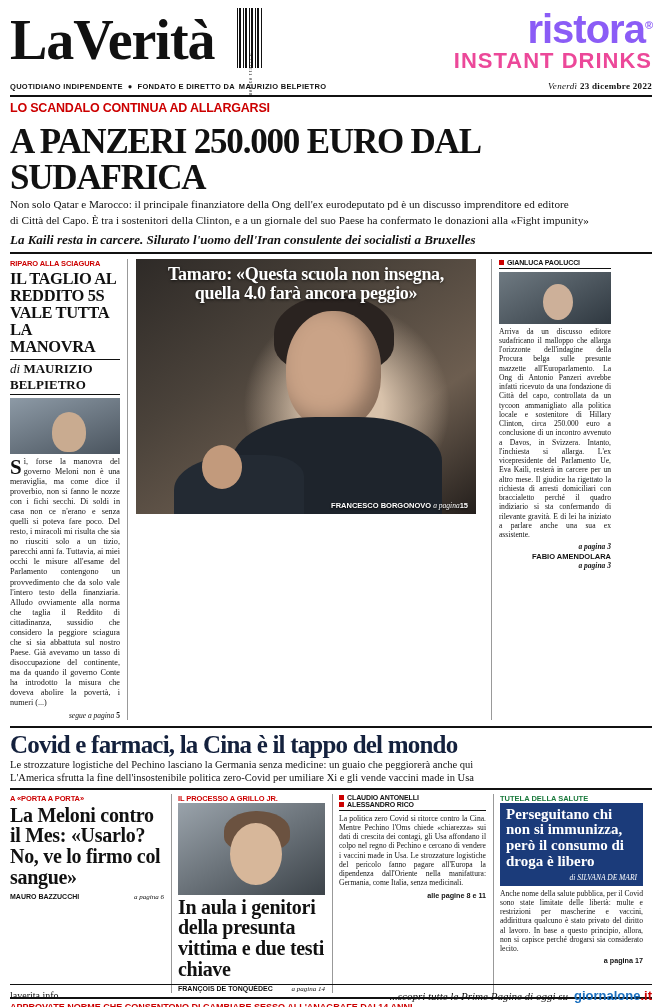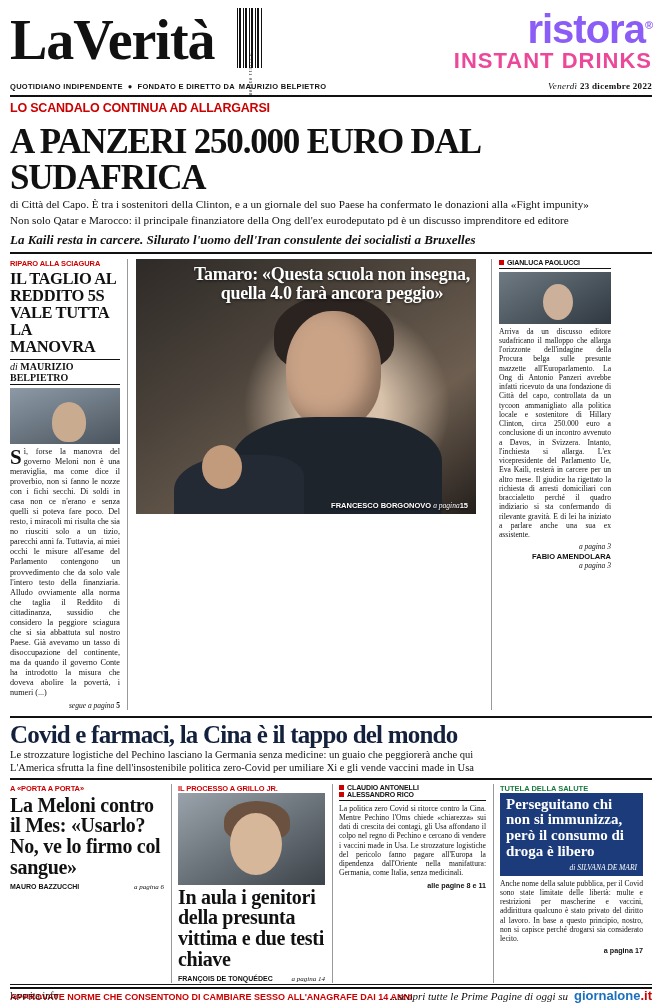--- a/index.html
+++ b/index.html
@@ -52,52 +52,52 @@
   .standfirst { font-style: italic; font-size: 13px; font-weight: bold; padding: 2px 0 4px; border-bottom: 2px solid #111; }
 
   
   .mid-grid { display: flex; gap: 8px; padding-top: 5px; }
   .col-left { width: 118px; border-right: 1px solid #999; padding-right: 7px; }
   .col-center { width: 340px; }
   .col-right { width: 120px; border-left: 1px solid #999; padding-left: 7px; margin-left: 7px; }
 
   .redlabel { font-family: "Liberation Sans", sans-serif; color: #cc0000; font-weight: bold; font-size: 7.5px; letter-spacing: -0.1px; }
   .ltitle { font-family: "Liberation Serif", serif; font-weight: bold; font-size: 16.5px; line-height: 1.03; letter-spacing: -0.4px; padding: 2px 0 4px; }
-  .byline { font-size: 10px; font-style: italic; border-top: 1px solid #111; border-bottom: 1px solid #111; padding: 1px 0; margin-bottom: 3px; }
+  .byline { font-size: 13px; font-style: italic; border-top: 1px solid #111; border-bottom: 1px solid #111; padding: 1px 0; margin-bottom: 3px; }
   .byline b { font-style: normal; }
   .portrait { width: 100%; height: 56px; background: linear-gradient(160deg,#8d9aa6,#4a545e); margin-bottom: 3px; position: relative; overflow: hidden; }
   .portrait::after { content: ""; position: absolute; width: 34px; height: 40px; border-radius: 50% 50% 45% 45%; background: #c9ab90; left: 42px; top: 14px; }
   .bodytext { font-size: 8.2px; line-height: 1.23; text-align: justify; hyphens: auto; }
   .bodytext .dropcap { float: left; font-size: 21px; line-height: 0.82; font-weight: bold; padding: 2px 2px 0 0; }
   .contin { font-size: 7.5px; font-style: italic; text-align: right; padding-top: 2px; }
   .contin b { font-style: normal; }
 
   
   .photo-block { position: relative; width: 100%; height: 255px; background: #6d5a4a; overflow: hidden; }
   .photo-bg { position: absolute; inset: 0; background:
       radial-gradient(circle at 62% 58%, #d8c2ab 0 14%, rgba(216,194,171,0) 40%),
       linear-gradient(145deg,#2e2a27 0%, #4a423a 35%, #6d5e50 70%, #241f1c 100%); }
   .photo-face { position: absolute; left: 150px; top: 52px; width: 95px; height: 118px; border-radius: 48% 48% 44% 44%; background: #caa387; box-shadow: inset -10px -8px 22px rgba(0,0,0,0.35); }
   .photo-hair { position: absolute; left: 138px; top: 36px; width: 120px; height: 78px; border-radius: 55% 55% 40% 40%; background: #2a2320; }
   .photo-body { position: absolute; left: 96px; top: 158px; width: 210px; height: 110px; border-radius: 40% 40% 0 0; background: #1e242c; }
   .photo-arm { position: absolute; left: 38px; top: 196px; width: 130px; height: 70px; border-radius: 50% 30% 0 0; background: #232a33; }
   .photo-hand { position: absolute; left: 66px; top: 186px; width: 40px; height: 44px; border-radius: 50%; background: #c29a7c; }
-  .quote-box { position: absolute; left: 0; top: 0; width: 100%; padding: 6px 10px 8px; margin-left: 26px; }
+  .quote-box { position: absolute; left: 0; top: 0; width: 100%; padding: 6px 10px 8px; }
   .quote-title { font-family: "Liberation Serif", serif; color: #fff; font-weight: bold; font-size: 18px; line-height: 1.06; text-align: center; text-shadow: 0 1px 3px rgba(0,0,0,.7); letter-spacing: -0.3px; }
   .quote-credit { position: absolute; right: 8px; bottom: 4px; color: #fff; font-family: "Liberation Sans", sans-serif; font-size: 7.5px; font-weight: bold; text-shadow: 0 1px 2px #000; }
   .quote-credit .pag { font-weight: normal; font-family: "Liberation Serif", serif; font-style: italic; }
 
   
   .rt-author { font-family: "Liberation Sans", sans-serif; font-size: 7px; font-weight: bold; letter-spacing: -0.1px; border-bottom: 1px solid #111; padding-bottom: 2px; margin-bottom: 3px; }
   .rt-author .sq { display: inline-block; width: 5px; height: 5px; background: #cc0000; margin-right: 3px; }
   .rt-photo { width: 100%; height: 52px; background: linear-gradient(150deg,#6f7a82,#2f3840); position: relative; overflow: hidden; margin-bottom: 3px; }
   .rt-photo::after { content:""; position: absolute; width: 30px; height: 36px; border-radius: 50%; background: #cdb099; left: 44px; top: 12px; }
   .rt-body { font-size: 7.6px; line-height: 1.22; text-align: justify; }
   .rt-end { font-family: "Liberation Sans", sans-serif; font-size: 7.5px; font-weight: bold; text-align: right; line-height: 1.25; padding-top: 3px; }
-  .rt-end .p { font-family: "Liberation Serif", serif; font-weight: normal; font-style: italic; text-align: right; }
+  .rt-end .p { font-family: "Liberation Serif", serif; font-weight: bold; font-style: italic; text-align: right; }
 
   
   .covid { border-top: 2px solid #111; margin-top: 6px; padding-top: 4px; }
   .covid-h { font-family: "Liberation Serif", serif; font-weight: bold; font-size: 25px; letter-spacing: -0.8px; line-height: 1.03; color: #14213d; }
   .covid-s { font-size: 10.5px; line-height: 1.2; padding-top: 2px; padding-bottom: 3px; border-bottom: 2px solid #111; }
 
   
   .row4 { display: flex; gap: 7px; padding-top: 4px; }
   .c4 { width: 154px; }
   .c4.sep { border-left: 1px solid #999; padding-left: 6px; }
@@ -156,22 +156,22 @@
   <div class="subinfo">
     <span>QUOTIDIANO INDIPENDENTE</span>
     <span class="dot">●</span>
     <span>FONDATO E DIRETTO DA</span>
     <span style="margin-left:4px">MAURIZIO BELPIETRO</span>
     <span class="date"><span>Venerdì</span> <b>23 dicembre 2022</b></span>
   </div>
 
   <div class="kicker">LO SCANDALO CONTINUA AD ALLARGARSI</div>
   <div class="headline">A PANZERI 250.000 EURO DAL SUDAFRICA</div>
+  <div class="subhead">Non solo Qatar e Marocco: il principale finanziatore della Ong dell'ex eurodeputato pd è un discusso imprenditore ed editore</div>
   <div class="subhead">di Città del Capo. È tra i sostenitori della Clinton, e a un giornale del suo Paese ha confermato le donazioni alla «Fight impunity»</div>
-  <div class="subhead">Non solo Qatar e Marocco: il principale finanziatore della Ong dell'ex eurodeputato pd è un discusso imprenditore ed editore</div>
   <div class="standfirst">La Kaili resta in carcere. Silurato l'uomo dell'Iran consulente dei socialisti a Bruxelles</div>
 
   <div class="mid-grid">
 
     <div class="col-left">
       <div class="redlabel">RIPARO ALLA SCIAGURA</div>
       <div class="ltitle">IL TAGLIO AL REDDITO 5S VALE TUTTA LA MANOVRA</div>
       <div class="byline"><span>di</span> <b>MAURIZIO BELPIETRO</b></div>
       <div class="portrait"></div>
       <div class="bodytext"><span class="dropcap">S</span><span>ì, forse la manovra del governo Meloni non è una meraviglia, ma come dice il proverbio, non si fanno le nozze con i fichi secchi. Di soldi in casa non ce n'erano e senza quelli si poteva fare poco. Del resto, i miracoli mi risulta che sia no riusciti solo a un tizio, parecchi anni fa. Tuttavia, ai miei occhi le misure all'esame del Parlamento contengono un provvedimento che da solo vale l'intero testo della finanziaria. Alludo ovviamente alla norma che taglia il Reddito di cittadinanza, sussidio che considero la peggiore sciagura che si sia abbattuta sul nostro Paese. Già avevamo un tasso di disoccupazione del continente, ma da quando il governo Conte ha introdotto la misura che doveva abolire la povertà, i numeri (...)</span></div>
@@ -247,21 +247,21 @@
       <div class="c4-body">La politica zero Covid si ritorce contro la Cina. Mentre Pechino l'Oms chiede «chiarezza» sui dati di crescita dei contagi, gli Usa affondano il colpo nel regno di Pechino e cercano di vendere i vaccini made in Usa. Le strozzature logistiche del pericolo fanno pagare all'Europa la dipendenza dall'Oriente nella manifattura: Germania, come Italia, senza medicinali.</div>
       <div class="pagref">alle pagine 8 e 11</div>
     </div>
 
     <div class="c4 sep" style="width:150px">
       <div class="greenlabel">TUTELA DELLA SALUTE</div>
       <div class="bluebox">
         <div class="t">Perseguitano chi non si immunizza, però il consumo di droga è libero</div>
         <div class="a">di <span>SILVANA DE MARI</span></div>
       </div>
-      <div class="c4-body" style="padding-top:3px">Anche nome della salute pubblica, per il Covid sono state limitate delle libertà: multe e restrizioni per mascherine e vaccini, addirittura qualcuno è stato privato del diritto al lavoro. In base a questo principio, nostro, non si capisce perché drogarsi sia considerato lecito.</div>
+      <div class="c4-body" style="padding-top:3px">Anche nome della salute pubblica, per il Covid sono state limitate delle libertà: multe e restrizioni per mascherine e vaccini, addirittura qualcuno è stato privato del diritto al lavoro. In base a questo principio, allora, non si capisce perché drogarsi sia considerato lecito.</div>
       <div class="pagref">a pagina 17</div>
     </div>
   </div>
 
   <div class="berlin-k">APPROVATE NORME CHE CONSENTONO DI CAMBIARE SESSO ALL'ANAGRAFE DAI 14 ANNI</div>
   <div class="berlin-h">A Berlino e Madrid uomini e donne sono opinioni</div>
 
   <div class="bottom">
 
     <div class="promo">

